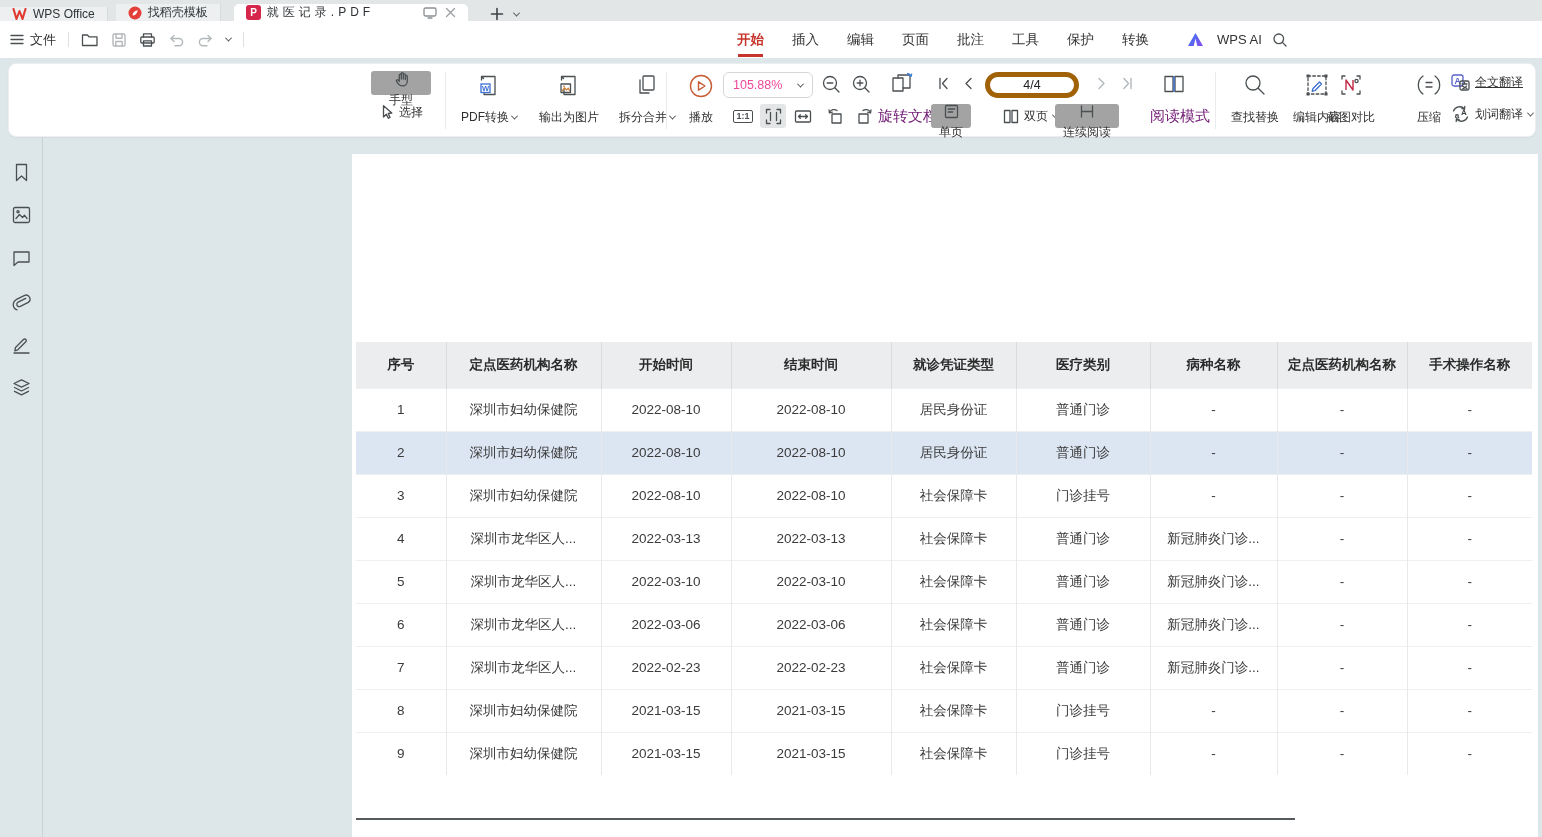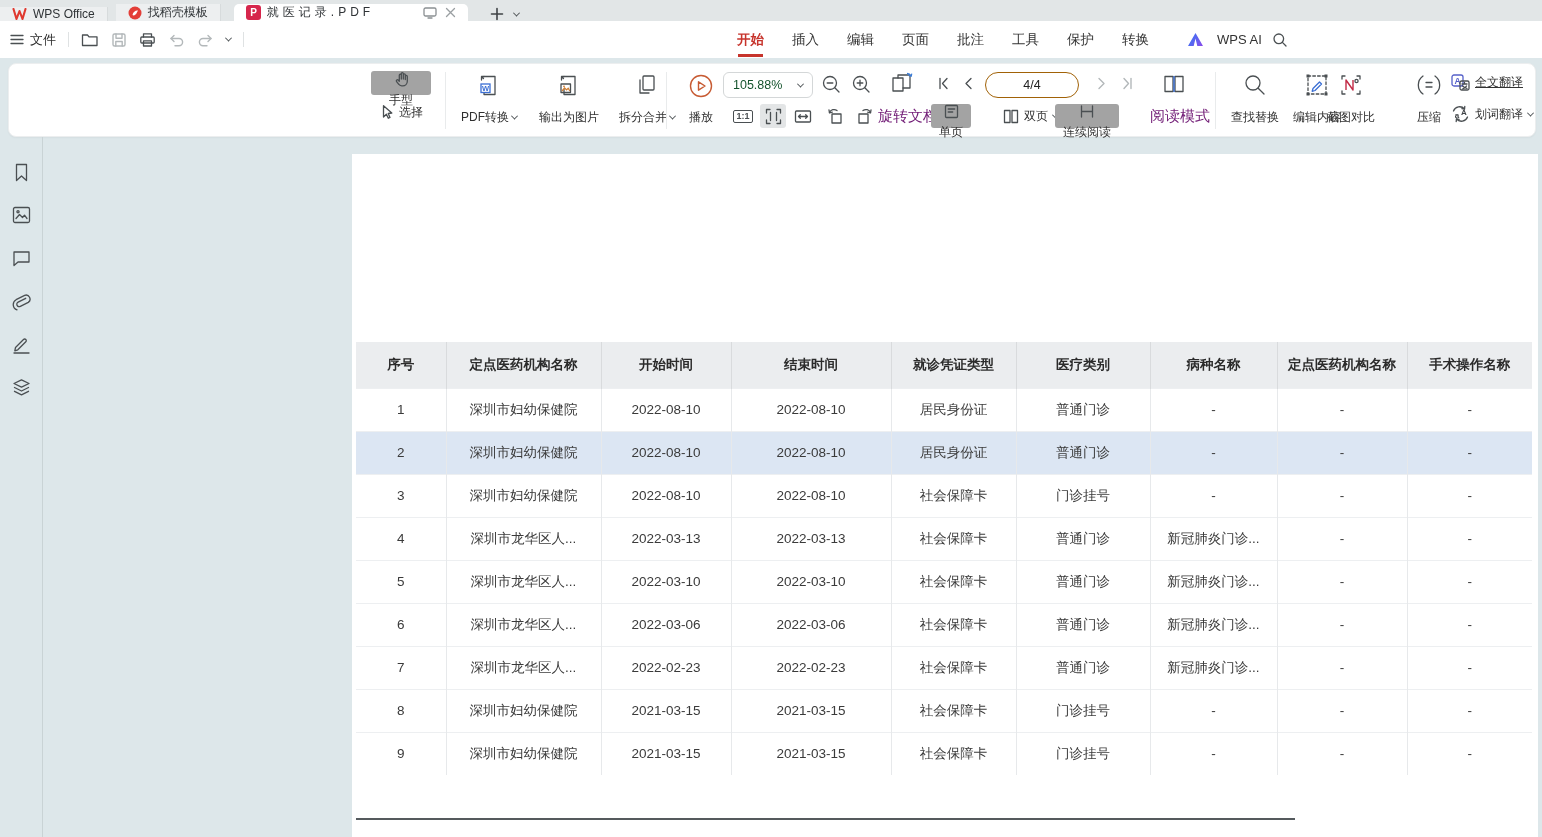--- a/index.html
+++ b/index.html
@@ -34,23 +34,23 @@
   
   .panel { position:absolute; left:8px; top:63px; width:1528px; height:74px; background:#fff; border-radius:8px; border:1px solid #eceeef; box-shadow:0 1px 2px rgba(0,0,0,.04); }
   .tdiv { position:absolute; top:8px; height:57px; width:1px; background:#e9ebec; }
   .pill { display:flex; align-items:center; gap:5px; height:24px; padding:0 8px; border-radius:3px; font-size:12px; color:#2f2f2f; white-space:nowrap; }
   .pill.on { background:#a3a3a3;flex-direction:column; }
   .bigbtn { position:absolute; top:6px; display:flex; flex-direction:column; align-items:center; justify-content:space-between; padding:3px 0 5px; height:61px; font-size:12px; color:#2f2f2f; white-space:nowrap; }
   .lblrow { display:flex; align-items:center; gap:3px; }
   .cv { display:inline-block; width:6px; height:6px; border:solid #4a4f52; border-width:0 1.4px 1.4px 0; }
   .cv.down { transform:rotate(45deg) translate(-1px,-1px); }
   .cv.sm { width:5px; height:5px; }
-  .zoombox { position:absolute; left:714px; top:8px; width:90px; height:26px; border:1px solid #d4d7d8; border-radius:6px; display:flex; align-items:center; justify-content:space-between; padding:8px 9px; font-size:12.5px; color:#14532d; }
+  .zoombox { position:absolute; left:714px; top:8px; width:90px; height:26px; border:1px solid #d4d7d8; border-radius:6px; display:flex; align-items:center; justify-content:space-between; padding:8px 9px; font-size:12.5px; color:#ec4899; }
   .iconbtn { position:absolute; display:flex; align-items:center; justify-content:center; }
-  .pagebox { position:absolute; left:976px; top:8px; width:94px; height:26px; border:1px solid #a16207; border-radius:13px; display:flex; align-items:center; justify-content:center; font-size:12.5px; color:#222; }
+  .pagebox { position:absolute; left:976px; top:8px; width:94px; height:26px; border:5px solid #a16207; border-radius:13px; display:flex; align-items:center; justify-content:center; font-size:12.5px; color:#222; }
   .one2one { border:1.3px solid #4a4f52; border-radius:2px; font-size:9px; font-weight:bold; color:#4a4f52; padding:1px 2px; line-height:1; }
   .smallbtn { position:absolute; top:40px; height:24px; display:flex; align-items:center; justify-content:center; border-radius:3px; }
   .smallbtn.on { background:#e3e5e6; width:26px; }
   .tlabel { position:absolute; top:43px; font-size:15px; color:#701a75; white-space:nowrap; }
 
   
   .sidebar { position:absolute; left:0; top:137px; bottom:0; width:43px; border-right:1px solid #c9d3d5; display:flex; flex-direction:column; align-items:center; padding-top:24px; gap:21px; }
   .sbtn { width:22px; height:22px; display:flex; align-items:center; justify-content:center; }
 
   

